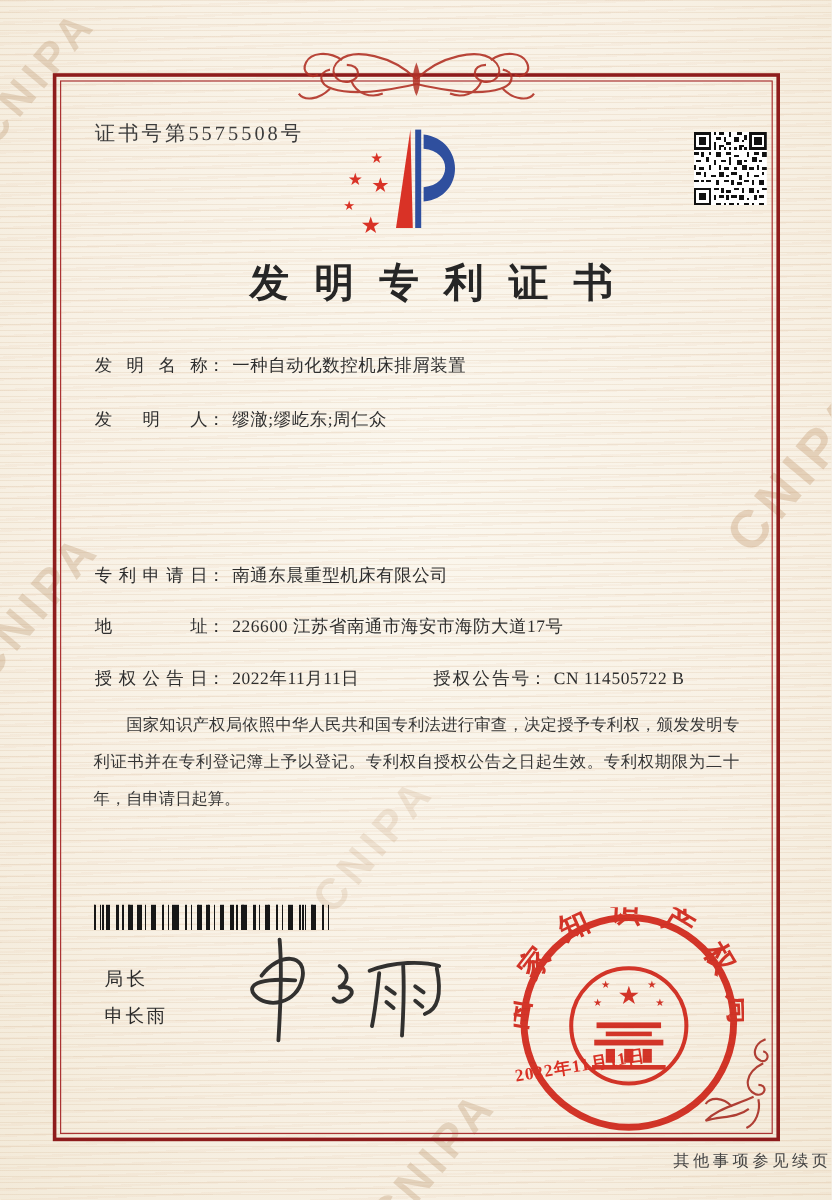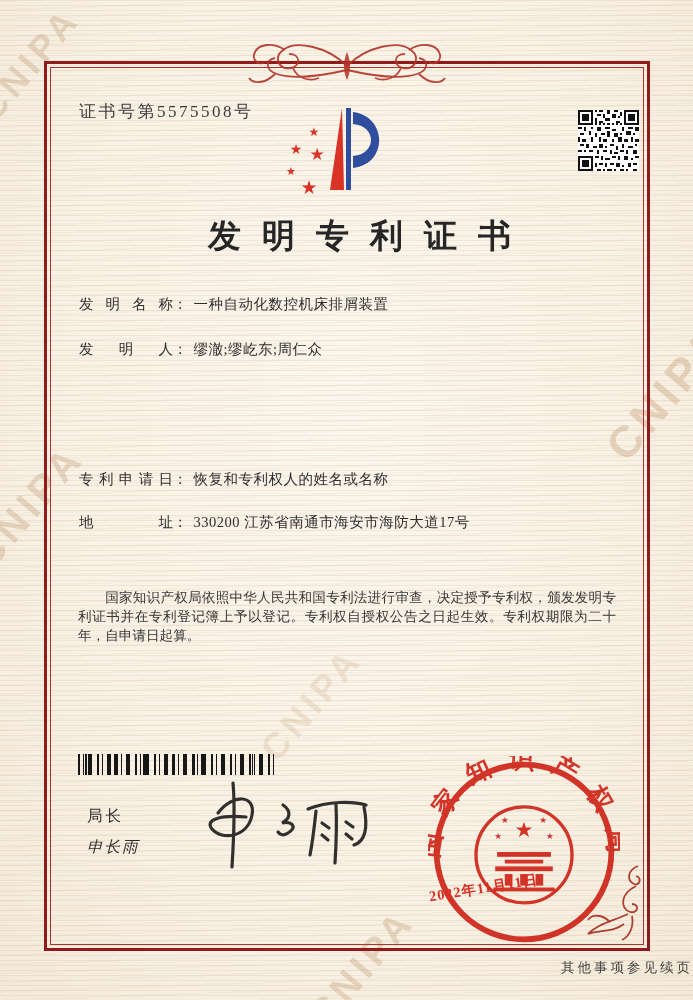--- a/index.html
+++ b/index.html
@@ -26,28 +26,28 @@
   .qr{position:absolute;left:578px;top:110px;width:61px;height:61px;}
   .title{position:absolute;left:0;top:201px;width:100%;margin:13px;text-align:center;
     font-size:33px;font-weight:700;color:#262626;letter-spacing:21px;text-indent:21px;}
   .frow{position:absolute;left:79px;font-size:14.5px;color:#2e2e2e;white-space:nowrap;}
   .flabel{display:inline-block;width:94px;text-align:justify;text-align-last:justify;vertical-align:top;}
   .fcolon{display:inline-block;margin-right:6px;}
   .fvalue{letter-spacing:0.5px;}
   .fpair2{position:absolute;left:282px;top:0;}
   .fpair2 .flabel{width:80px;}
   .body-text{position:absolute;left:78px;top:588px;width:538px;font-size:13.6px;color:#363636;
-    text-align:justify;line-height:19px;}
+    text-align:justify;line-height:31px;}
   .body-text p{margin:0;text-indent:2em;}
   .barcode{position:absolute;left:78px;top:754px;width:200px;height:21px;
     background-image:
       repeating-linear-gradient(90deg,#171717 0 2px,rgba(0,0,0,0) 2px 5px,#171717 5px 6px,rgba(0,0,0,0) 6px 10px,#171717 10px 14px,rgba(0,0,0,0) 14px 19px),
       repeating-linear-gradient(90deg,#171717 0 1px,rgba(0,0,0,0) 1px 7px,#171717 7px 9px,rgba(0,0,0,0) 9px 29px);}
   .officer-title{position:absolute;left:87px;top:806px;font-size:15.5px;color:#2b2b2b;letter-spacing:3px;font-family:Liberation Mono, monospace;}
-  .officer-name{position:absolute;left:87px;top:837px;font-size:15.5px;color:#2b2b2b;letter-spacing:2px;font-style:italic;}
+  .officer-name{position:absolute;left:87px;top:837px;font-size:15.5px;color:#2b2b2b;letter-spacing:2px;}
   .signature{position:absolute;left:188px;top:775px;width:190px;height:100px;}
   .seal{position:absolute;left:428px;top:756px;width:192px;height:192px;opacity:0.93;mix-blend-mode:multiply;}
   .seal-text{font-size:26px;font-weight:bold;fill:#d7281d;letter-spacing:17px;font-family:"Liberation Serif","DejaVu Serif",serif;}
   .seal-date{font-size:15px;font-weight:bold;fill:#e02418;font-family:"Liberation Serif","DejaVu Serif",serif;letter-spacing:1px;}
   .page-indicator{position:absolute;left:0;top:924px;width:100%;text-align:center;font-size:12.5px;color:#333;letter-spacing:2px;}
   .footer-note{position:absolute;left:0;top:959px;width:100%;text-align:right;font-size:13.5px;color:#444;letter-spacing:3px;}
   .ornament-top{position:absolute;left:235px;top:36px;width:224px;height:58px;}
   .ornament-corner{position:absolute;left:580px;top:860px;width:64px;height:84px;}
 </style>
 </head>
@@ -209,24 +209,30 @@
 
   <h1 class="title">发明专利证书</h1>
 
   <div class="frow" style="top:295px">
     <span class="flabel">发明名称</span><span class="fcolon">：</span><span class="fvalue">一种自动化数控机床排屑装置</span>
   </div>
   <div class="frow" style="top:340px">
     <span class="flabel">发明人</span><span class="fcolon">：</span><span class="fvalue">缪澈;缪屹东;周仁众</span>
   </div>
   <div class="frow" style="top:470px">
-    <span class="flabel">专利申请日</span><span class="fcolon">：</span><span class="fvalue">恢复和专利权人的姓名或名称</span>
+    <span class="flabel">专利申请日</span><span class="fcolon">：</span><span class="fvalue">南通东晨重型机床有限公司</span>
   </div>
   <div class="frow" style="top:513px">
-    <span class="flabel">地址</span><span class="fcolon">：</span><span class="fvalue">330200 江苏省南通市海安市海防大道17号</span>
+    <span class="flabel">地址</span><span class="fcolon">：</span><span class="fvalue">226600 江苏省南通市海安市海防大道17号</span>
+  </div>
+  <div class="frow" style="top:556px">
+    <span class="flabel">授权公告日</span><span class="fcolon">：</span><span class="fvalue">2022年11月11日</span>
+    <span class="fpair2">
+      <span class="flabel">授权公告号</span><span class="fcolon">：</span><span class="fvalue">CN 114505722 B</span>
+    </span>
   </div>
 
   <div class="body-text">
     <p>国家知识产权局依照中华人民共和国专利法进行审查，决定授予专利权，颁发发明专利证书并在专利登记簿上予以登记。专利权自授权公告之日起生效。专利权期限为二十年，自申请日起算。</p>
   </div>
 
   <div class="barcode"></div>
 
   <div class="officer-title">局长</div>
   <div class="officer-name">申长雨</div>

